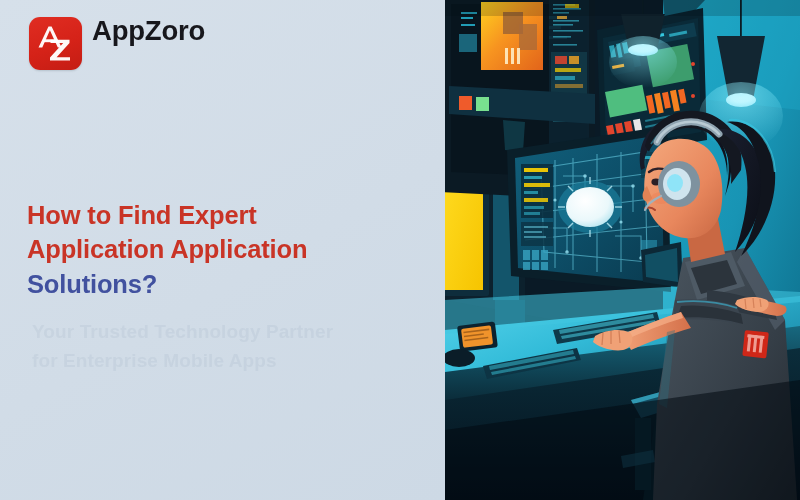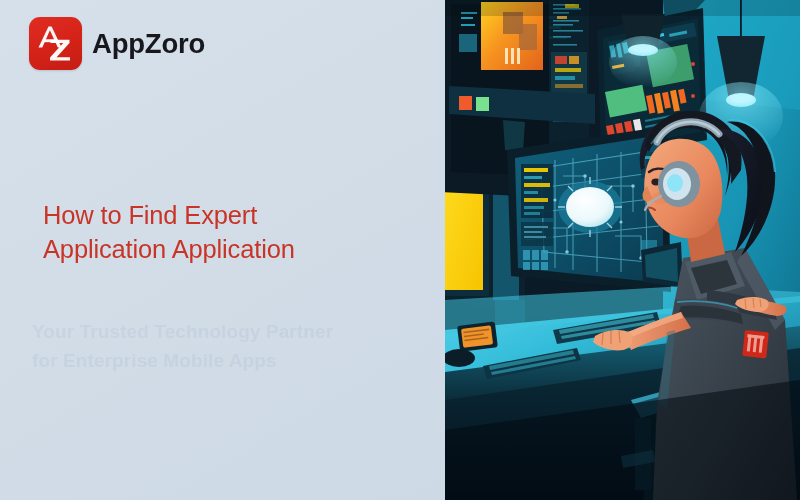--- a/index.html
+++ b/index.html
@@ -20,21 +20,20 @@
   #left-panel {
     position: absolute;
     left: 0; top: 0;
     width: 445px; height: 500px;
     background: linear-gradient(150deg, #d6e0ea 0%, #d1dce7 55%, #cdd9e5 100%);
   }
   #logo-lockup {
     position: absolute;
     left: 29px; top: 17px;
     display: flex;
-    align-items: center;
     gap: 10px;
   }
   #logo-mark {
     position: relative;
     width: 53px; height: 53px;
     border-radius: 11px;
     background: linear-gradient(160deg, #e02d22 0%, #d52218 55%, #c41d14 100%);
     box-shadow: 0 1px 2px rgba(40,60,80,.18);
     flex: 0 0 auto;
   }
@@ -43,24 +42,24 @@
     font-size: 27.5px;
     font-weight: 600;
     letter-spacing: -0.2px;
     color: #17171c;
     line-height: 1;
     white-space: nowrap;
   }
 
   #headline {
     position: absolute;
-    left: 43px; top: 181px;
+    left: 27px; top: 181px;
     width: 400px;
     font-size: 25.5px;
-    font-weight: normal;
+    font-weight: bold;
     line-height: 1.345;
     letter-spacing: -0.15px;
   }
   #headline .ln { display: block; white-space: nowrap; }
   #headline .red  { color: #c93426; }
   #headline .blue { color: #41519f; }
 
   #ghost-text {
     position: absolute;
     left: 32px; top: 318px;
@@ -99,20 +98,21 @@
 
           <path d="M21.5 22.8 L40.5 22.8 L40.5 26.0 L27.6 40.3 L41.0 40.3 L41.0 43.6 L21.0 43.6 L21.0 40.4 L34.2 26.0 L21.5 26.0 Z" fill="#ffffff" opacity="0.97"></path>
         </svg>
       </div>
       <div id="logo-word">AppZoro</div>
     </div>
 
     <h1 id="headline">
       <span class="ln red">How to Find Expert</span>
       <span class="ln red">Application Application</span>
+      <span class="ln blue">Solutions?</span>
     </h1>
 
     <div id="ghost-text">
       <span>Your Trusted Technology Partner</span>
       <span>for Enterprise Mobile Apps</span>
     </div>
   </div>
 
   <div id="illustration">
     <svg width="355" height="500" viewBox="0 0 355 500" aria-hidden="true">

